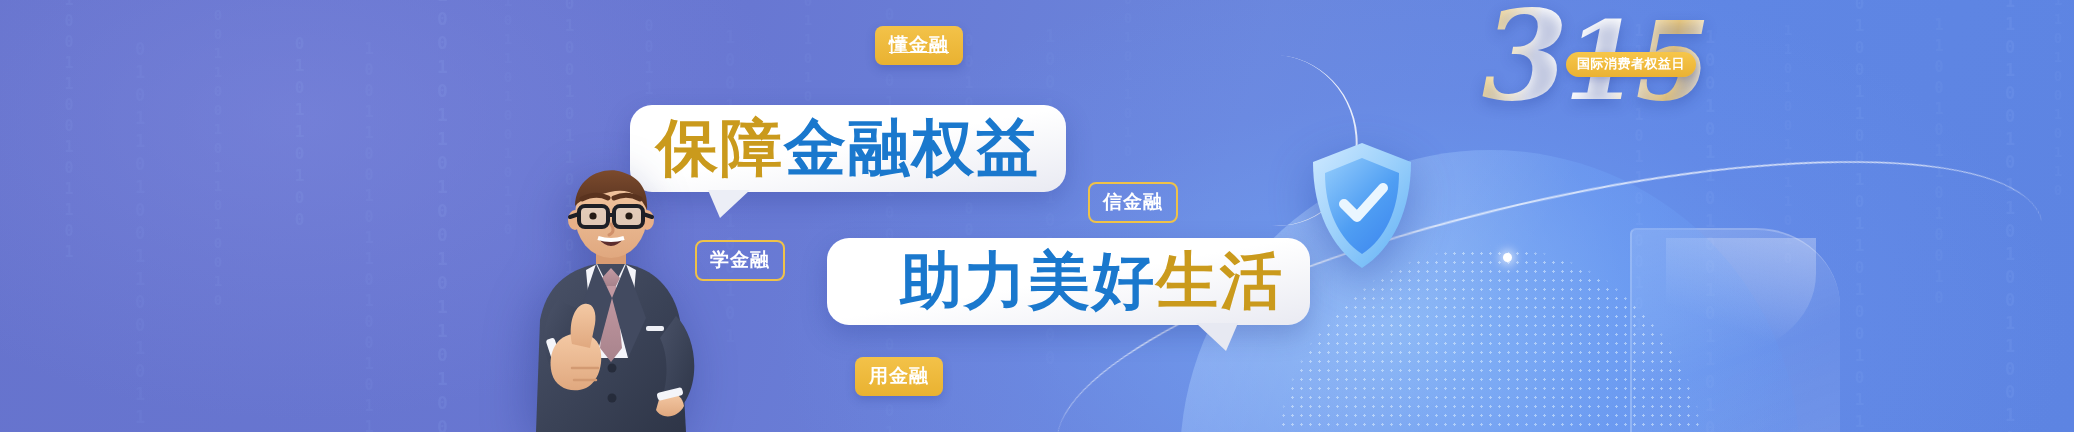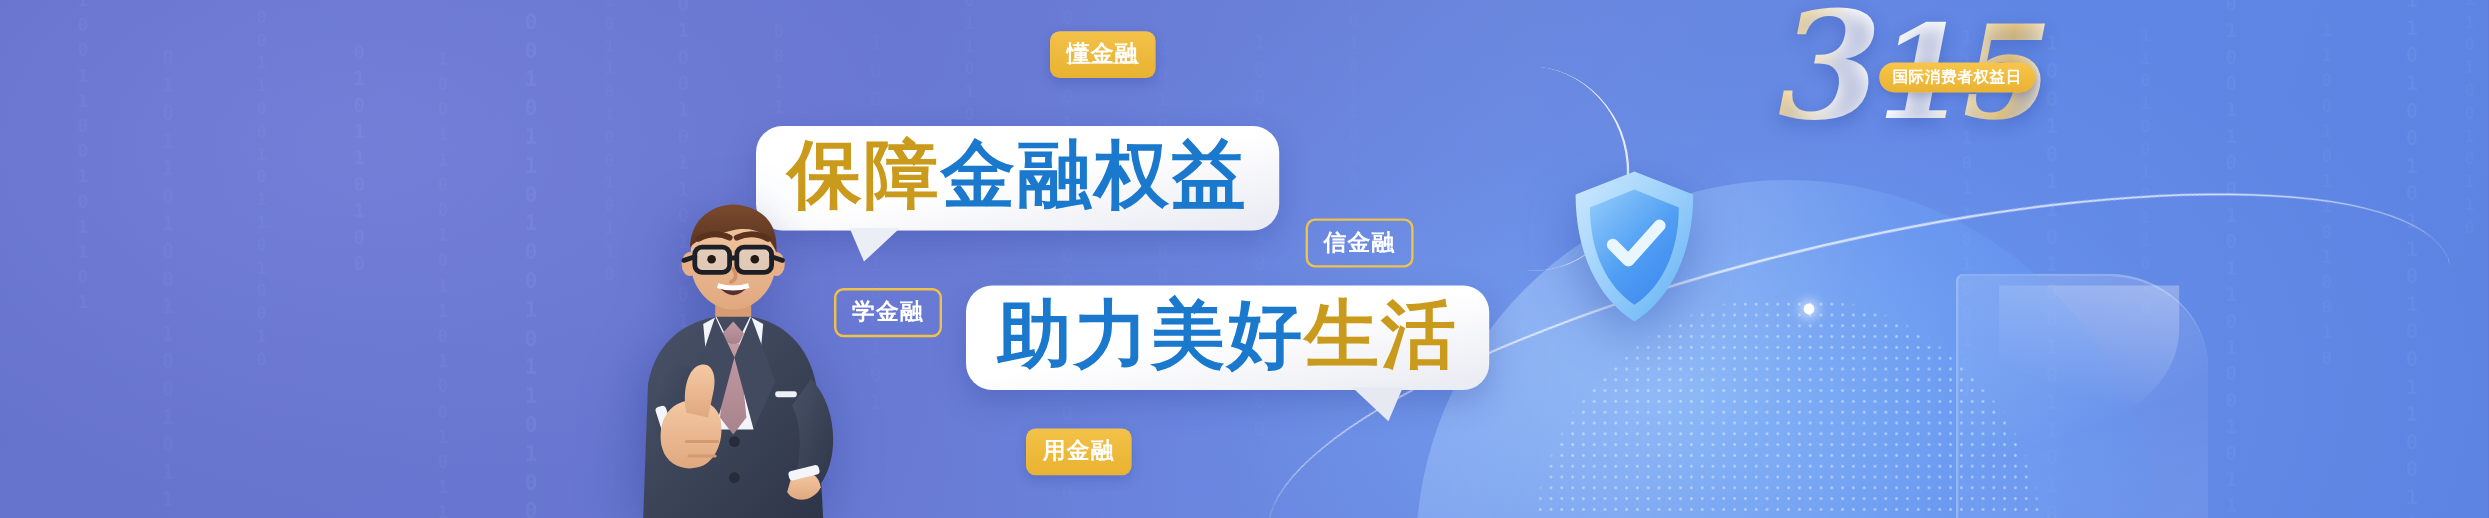--- a/index.html
+++ b/index.html
@@ -163,42 +163,42 @@
   
   .bubble {
     position:absolute;
     background:linear-gradient(170deg,#ffffff 0%,#ffffff 48%,#e9eaf2 100%);
     border-radius:22px;
     box-shadow:0 10px 26px rgba(35,55,140,.26);
   }
   .bubble-inner {
     padding:10px 26px 12px;
     white-space:nowrap;
-    font-family:Liberation Serif, serif;
+    font-family:Liberation Sans, sans-serif;
     font-weight:700;
     font-size:62px;
     line-height:1.05;
     letter-spacing:2px;
   }
   .t-gold { color:#ca9a1c; }
   .t-blue { color:#1a78cd; }
   .tail {
     position:absolute;
     width:0; height:0;
   }
   
   .bubble-1 { left:630px; top:105px; }
   .bubble-1 .tail {
     left:78px; bottom:-26px;
     border-left:12px solid transparent;
     border-right:30px solid transparent;
     border-top:28px solid #eceef6;
   }
   
-  .bubble-2 { left:805px; top:238px; }
+  .bubble-2 { left:827px; top:238px;padding-left:47px; }
   .bubble-2 .tail {
     right:72px; bottom:-26px;
     border-left:30px solid transparent;
     border-right:12px solid transparent;
     border-top:28px solid #e7e9f2;
   }
 
   
   .tag {
     position:absolute;

